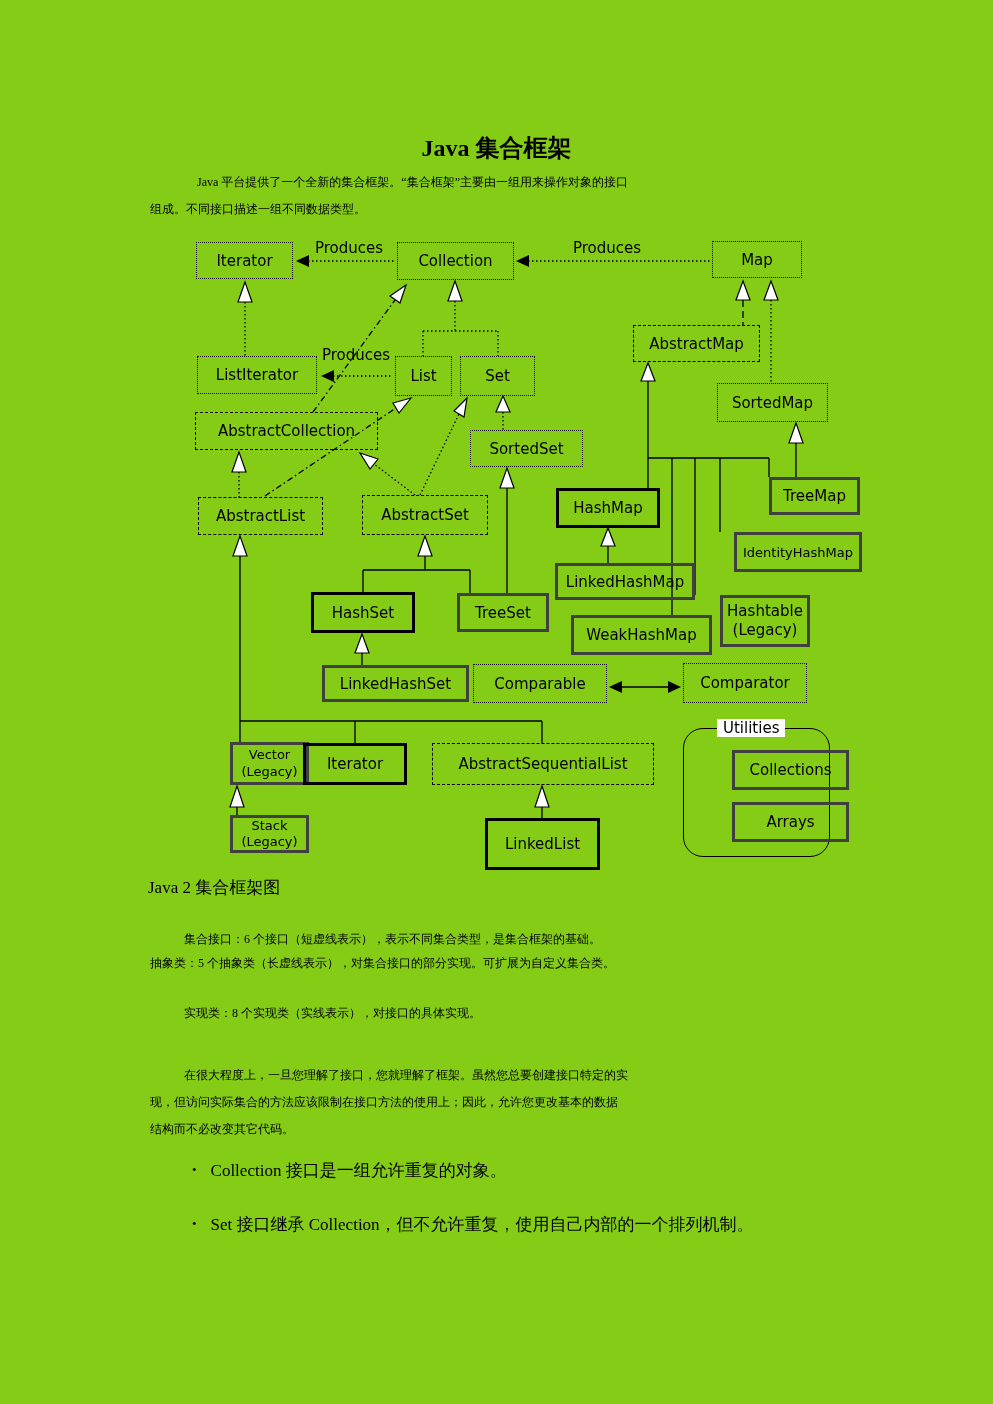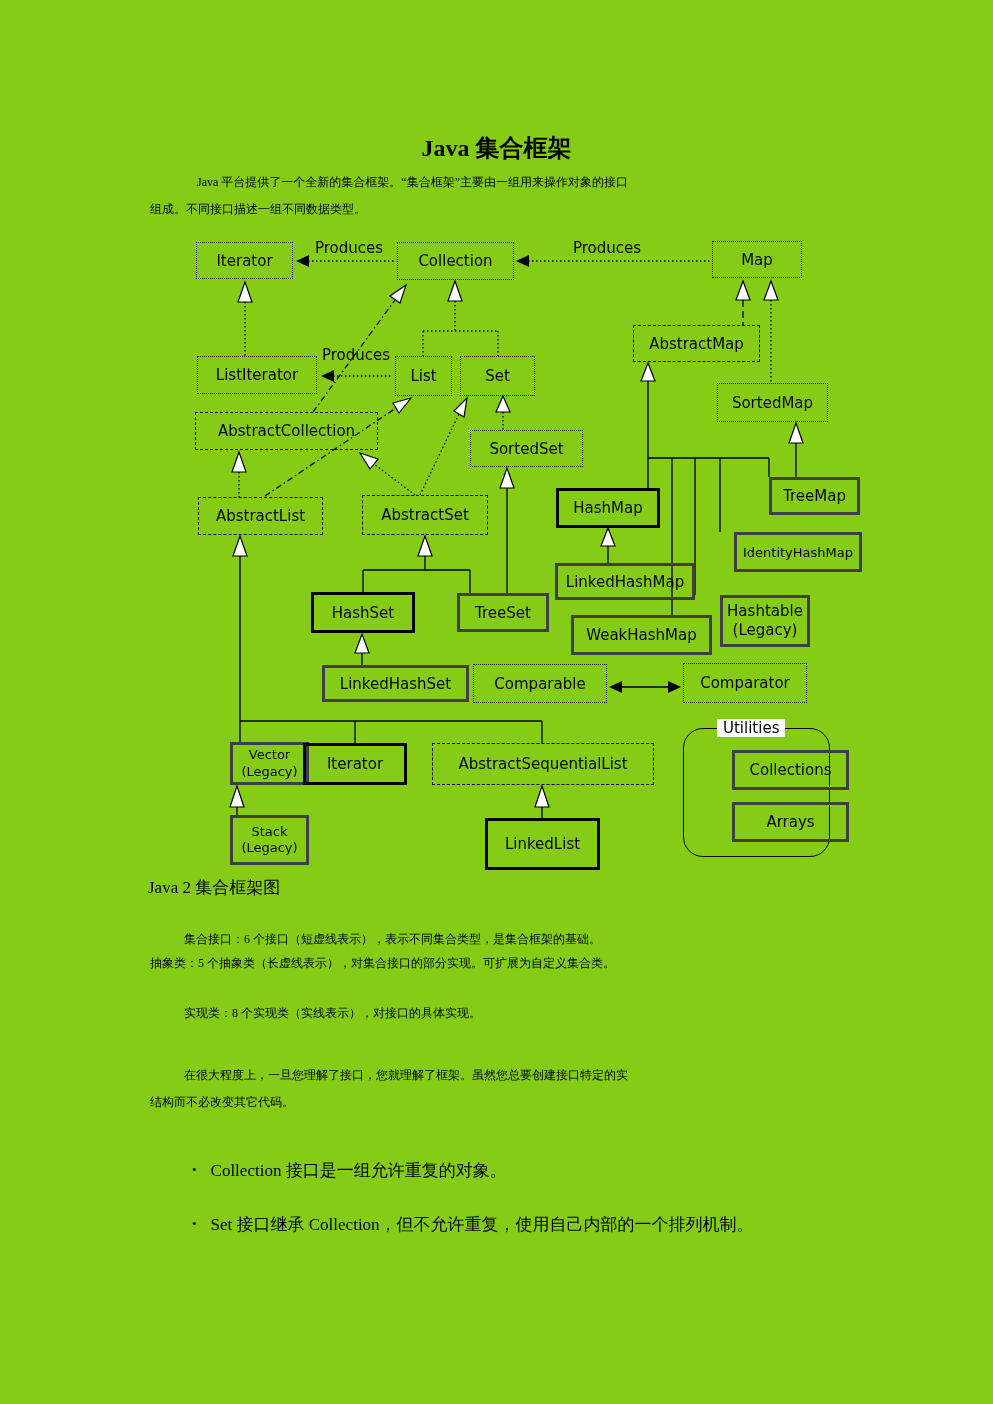--- a/index.html
+++ b/index.html
@@ -183,21 +183,21 @@
     <div class="node b-solid" style="left:425px;top:593px;width:92px;height:39px;">TreeSet</div>
     <div class="node b-solid" style="left:290px;top:665px;width:147px;height:37px;">LinkedHashSet</div>
     <div class="node b-dot" style="left:473px;top:664px;width:134px;height:39px;">Comparable</div>
     <div class="node b-dot" style="left:683px;top:663px;width:124px;height:40px;">Comparator</div>
     <div class="node b-solid two fs13" style="left:198px;top:742px;width:79px;height:43px;align-items:center;">
       <span>Vector</span>
       <span>(Legacy)</span>
     </div>
     <div class="node b-bold" style="left:303px;top:743px;width:104px;height:42px;">Iterator</div>
     <div class="node b-dash" style="left:432px;top:743px;width:222px;height:42px;">AbstractSequentialList</div>
-    <div class="node b-solid two fs13" style="left:198px;top:815px;width:79px;height:50px;">
+    <div class="node b-solid two fs13" style="left:198px;top:815px;width:79px;height:38px;">
       <span>Stack</span>
       <span>(Legacy)</span>
     </div>
     <div class="node b-bold" style="left:485px;top:818px;width:115px;height:52px;">LinkedList</div>
 
     <div class="util-frame" style="left:683px;top:728px;width:147px;height:129px;"></div>
     <div class="util-label" style="left:717px;top:719px;">Utilities</div>
     <div class="node b-solid" style="left:700px;top:750px;width:117px;height:40px;">Collections</div>
     <div class="node b-solid" style="left:700px;top:802px;width:117px;height:40px;">Arrays</div>
   </div>
@@ -208,20 +208,21 @@
     <div class="pline ind34">集合接口：6 个接口（短虚线表示），表示不同集合类型，是集合框架的基础。</div>
     <div class="pline">抽象类：5 个抽象类（长虚线表示），对集合接口的部分实现。可扩展为自定义集合类。</div>
   </div>
 
   <div class="para lh24" style="top:1001px;">
     <div class="pline ind34">实现类：8 个实现类（实线表示），对接口的具体实现。</div>
   </div>
 
   <div class="para lh27" style="top:1062px;">
     <div class="pline ind34">在很大程度上，一旦您理解了接口，您就理解了框架。虽然您总要创建接口特定的实</div>
+    <div class="pline">现，但访问实际集合的方法应该限制在接口方法的使用上；因此，允许您更改基本的数据</div>
     <div class="pline">结构而不必改变其它代码。</div>
   </div>
 
   <div class="bullet-line" style="top:1160px;">
     <span class="bullet-dot">•</span><span class="bullet-text">Collection 接口是一组允许重复的对象。</span>
   </div>
   <div class="bullet-line" style="top:1214px;">
     <span class="bullet-dot">•</span><span class="bullet-text">Set 接口继承 Collection，但不允许重复，使用自己内部的一个排列机制。</span>
   </div>
 

